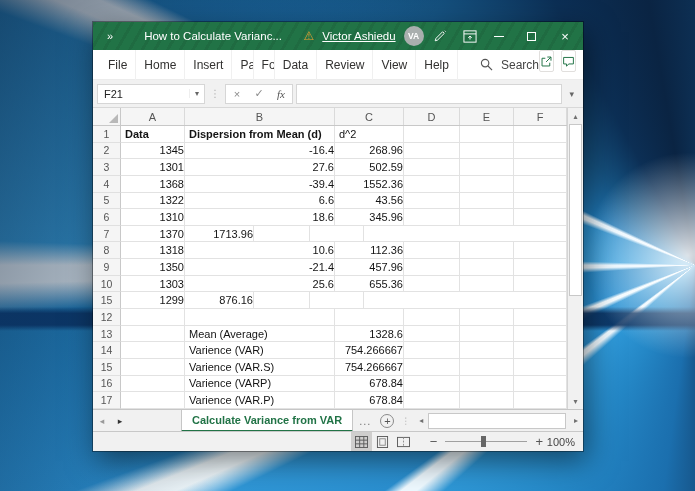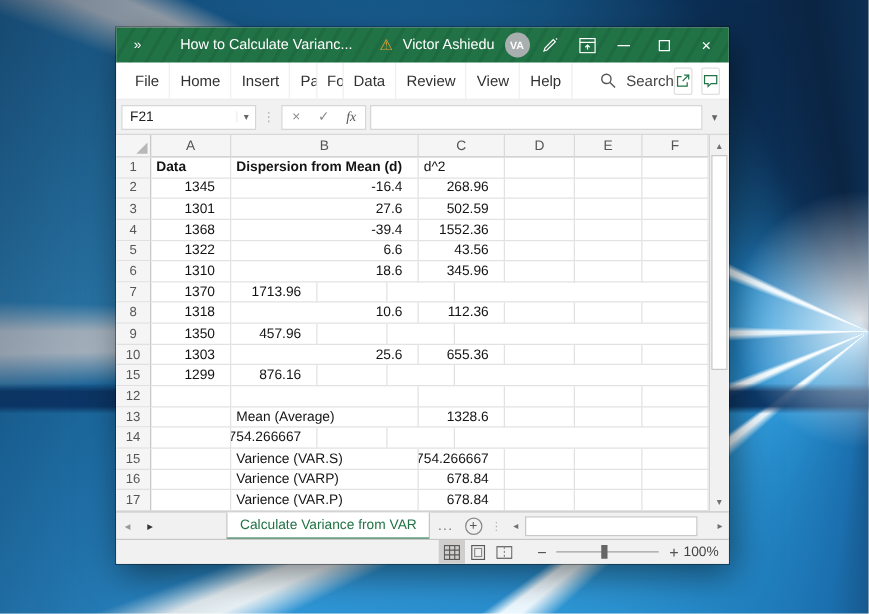--- a/index.html
+++ b/index.html
@@ -35,32 +35,32 @@
     display:flex; align-items:center; color:#fff; font-size:11.5px;
   }
   .titlebar::before {
     content:""; position:absolute; inset:0; pointer-events:none;
     background:repeating-linear-gradient(120deg, rgba(0,0,0,.07) 0 3px, rgba(0,0,0,0) 3px 11px);
   }
   .titlebar > * { position:relative; z-index:1; }
   .qat-overflow { padding:0 12px 0 14px; font-size:11px; letter-spacing:-1px; cursor:default; }
   .doc-title { white-space:nowrap; max-width:160px; overflow:hidden; margin-left:20px; }
   .warn-icon { color:#f0a030; font-size:12px; margin-left:22px; }
-  .user-name { margin-left:8px; white-space:nowrap; }
+  .user-name { margin-left:8px; white-space:nowrap;text-decoration:underline; }
   .avatar { width:20px; height:20px; border-radius:50%; background:#a9afae; color:#fff;
     font-size:8.5px; font-weight:bold; display:flex; align-items:center; justify-content:center; margin-left:8px; }
   .tb-icon { width:26px; height:28px; display:flex; align-items:center; justify-content:center; margin-left:4px; cursor:default; }
   .tb-spacer { flex:1; }
   .caption-btn { width:32px; height:28px; display:flex; align-items:center; justify-content:center; font-size:13px; cursor:default; }
   .caption-btn.close { width:36px; }
   .min-bar { width:10px; height:1px; background:#fff; display:inline-block; }
   .max-box { width:9px; height:9px; border:1px solid #fff; display:inline-block; }
 
   
-  .menubar { height:30px; flex:0 0 30px; background:#fff; display:flex; align-items:center;
+  .menubar { height:30px; flex:0 0 30px; background:#fff; display:flex; 
     border-bottom:1px solid #ececec; color:#323130; }
   .ribbon-tab { padding:0 8px; height:30px; display:flex; align-items:center; font-size:12px;
     border-right:1px solid #f0f0f0; white-space:nowrap; cursor:default; }
   .ribbon-tab:first-child { padding-left:15px; }
   .ribbon-tab.clip { max-width:58px; overflow:hidden; }
   .search-box { display:flex; align-items:center; margin-left:22px; color:#444; }
   .search-box .label { margin-left:8px; font-size:12px; }
   .mb-spacer { flex:1; }
   .mb-action { width:26px; height:22px; border:1px solid #e1dfdd; border-radius:2px;
     display:flex; align-items:center; justify-content:center; margin-right:7px; color:#217346; }
@@ -90,40 +90,40 @@
   .ch { display:flex; align-items:center; justify-content:center; font-size:11px; color:#555;
     border-right:1px solid #dadada; }
   .w-a{width:64px;flex:0 0 64px;} .w-b{width:150px;flex:0 0 150px;} .w-c{width:69px;flex:0 0 69px;}
   .w-d{width:56px;flex:0 0 56px;} .w-e{width:54px;flex:0 0 54px;} .w-f{flex:1;}
   .grid-rows { flex:1; overflow:hidden; }
   .grid-row { display:flex; height:16.65px; }
   .cell { font-size:11px; color:#141414; border-right:1px solid #e2e2e2; border-bottom:1px solid #e2e2e2;
     display:flex; align-items:center; overflow:hidden; white-space:nowrap; }
   .cell.rowhdr { width:28px; flex:0 0 28px; background:#f5f5f5; color:#555; justify-content:center;
     border-right:1px solid #c8c8c8; border-bottom:1px solid #e0e0e0; font-size:10.5px; }
-  .cell.num { justify-content:flex-end; padding-right:12px; }
+  .cell.num { justify-content:flex-end; padding-right:0; }
   .cell.txt { justify-content:flex-start; padding-left:4px; }
   .cell.bold { font-weight:bold; }
 
   
   .vscroll { width:16px; flex:0 0 16px; background:#f1f1f1; border-left:1px solid #d4d4d4;
     display:flex; flex-direction:column; }
   .vs-arrow { height:16px; flex:0 0 16px; display:flex; align-items:center; justify-content:center;
     color:#707070; font-size:8px; }
   .vs-thumb { height:172px; flex:0 0 172px; background:#fff; border:1px solid #c8c8c8; margin:0 1px; }
   .vs-track { flex:1; }
 
   
   .sheetbar { height:22px; flex:0 0 22px; background:#f1f1f1; border-top:1px solid #c6c6c6;
     display:flex; align-items:center; font-size:11px; }
   .sh-nav { width:18px; text-align:center; font-size:9px; color:#9a9a9a; }
   .sh-nav.active { color:#333; }
   .sheet-tab { margin-left:52px; height:22px; padding:0 10px; background:#fff;
     border-left:1px solid #c6c6c6; border-right:1px solid #c6c6c6; border-bottom:2px solid #217346;
-    display:flex; align-items:center; color:#217346; font-weight:normal; white-space:nowrap; }
+    display:flex; align-items:center; color:#217346; font-weight:bold; white-space:nowrap; }
   .sh-more { color:#777; padding:0 6px; letter-spacing:1px; }
   .add-sheet { width:14px; height:14px; border:1px solid #8a8a8a; border-radius:50%; color:#555;
     font-size:11px; line-height:12px; text-align:center; margin:0 3px; }
   .sh-dots { color:#b0b0b0; font-size:9px; padding:0 4px; }
   .hscroll { flex:1; display:flex; align-items:center; height:100%; }
   .hs-arrow { width:14px; text-align:center; color:#707070; font-size:8px; }
   .hs-thumb { width:138px; height:16px; background:#fff; border:1px solid #c8c8c8; }
   .hs-track { flex:1; }
 
   
@@ -306,20 +306,21 @@
               <div class="cell w-a num">1318</div>
               <div class="cell w-b num">10.6</div>
               <div class="cell w-c num">112.36</div>
               <div class="cell w-d txt"></div>
               <div class="cell w-e txt"></div>
               <div class="cell w-f txt"></div>
             </div>
             <div class="grid-row">
               <div class="cell rowhdr">9</div>
               <div class="cell w-a num">1350</div>
+              <div class="cell w-b num">-21.4</div>
               <div class="cell w-c num">457.96</div>
               <div class="cell w-d txt"></div>
               <div class="cell w-e txt"></div>
               <div class="cell w-f txt"></div>
             </div>
             <div class="grid-row">
               <div class="cell rowhdr">10</div>
               <div class="cell w-a num">1303</div>
               <div class="cell w-b num">25.6</div>
               <div class="cell w-c num">655.36</div>
@@ -349,20 +350,21 @@
               <div class="cell w-a txt"></div>
               <div class="cell w-b txt">Mean (Average)</div>
               <div class="cell w-c num">1328.6</div>
               <div class="cell w-d txt"></div>
               <div class="cell w-e txt"></div>
               <div class="cell w-f txt"></div>
             </div>
             <div class="grid-row">
               <div class="cell rowhdr">14</div>
               <div class="cell w-a txt"></div>
+              <div class="cell w-b txt">Varience (VAR)</div>
               <div class="cell w-c num">754.266667</div>
               <div class="cell w-d txt"></div>
               <div class="cell w-e txt"></div>
               <div class="cell w-f txt"></div>
             </div>
             <div class="grid-row">
               <div class="cell rowhdr">15</div>
               <div class="cell w-a txt"></div>
               <div class="cell w-b txt">Varience (VAR.S)</div>
               <div class="cell w-c num">754.266667</div>

